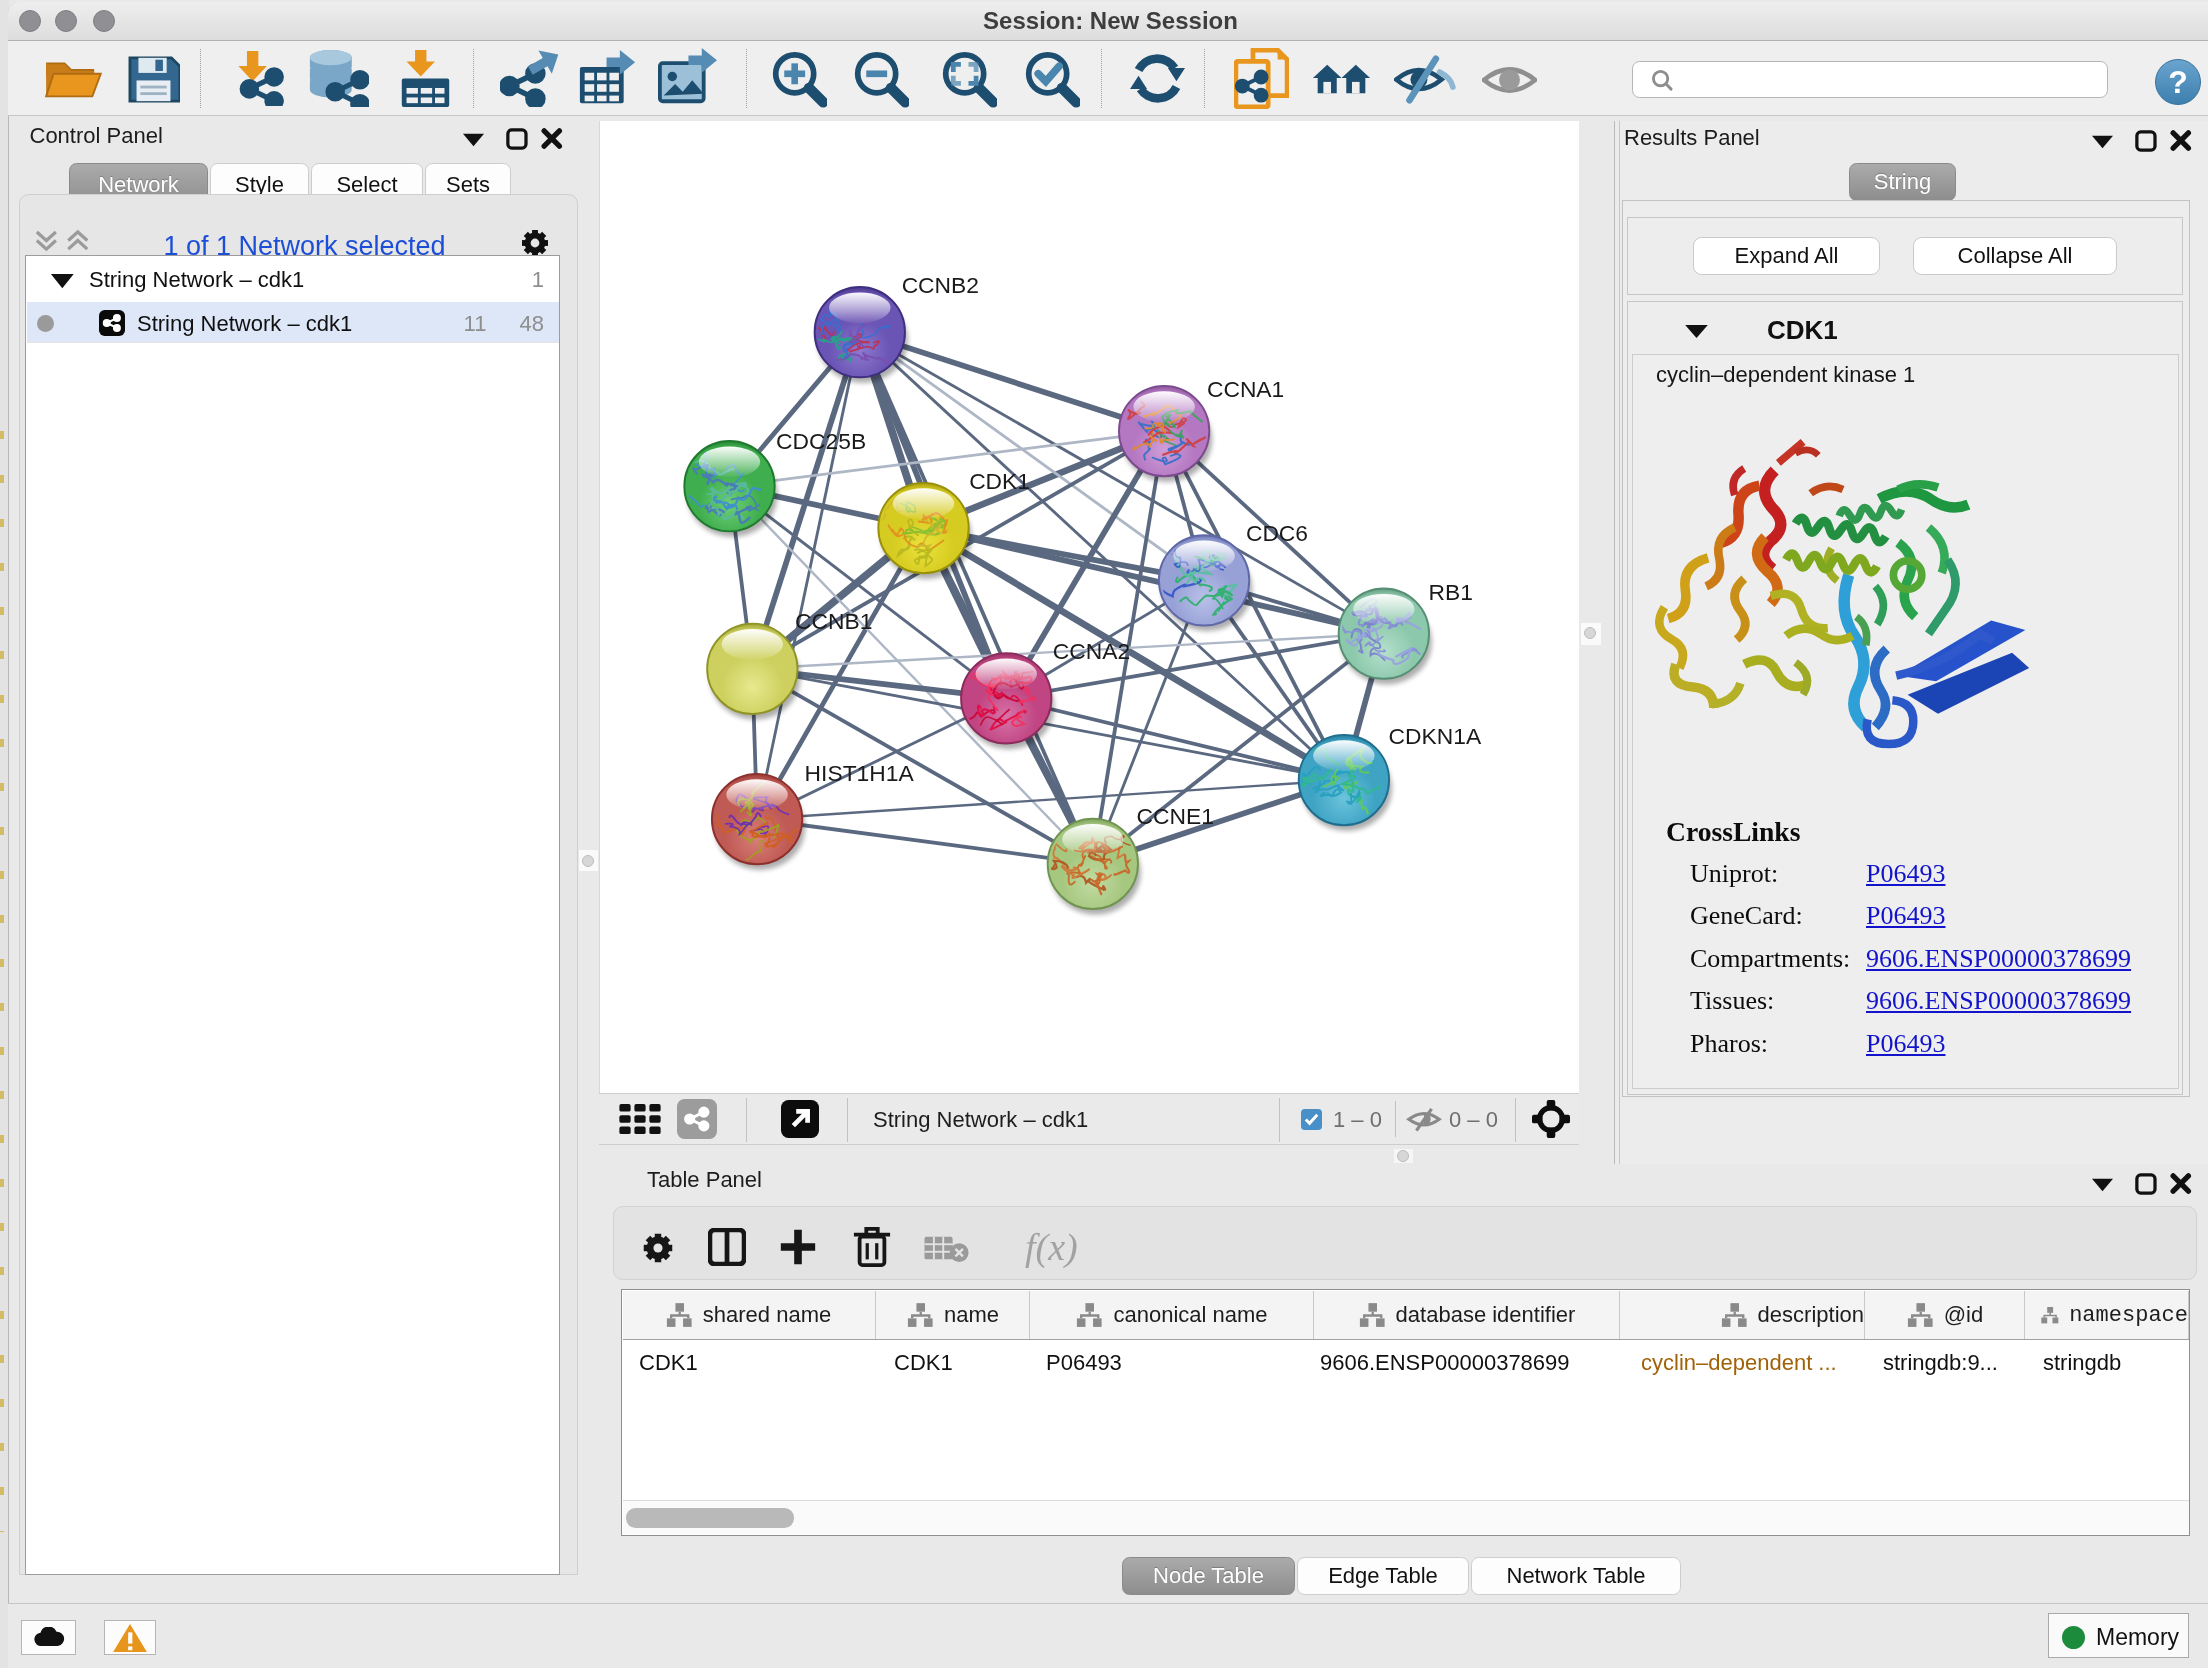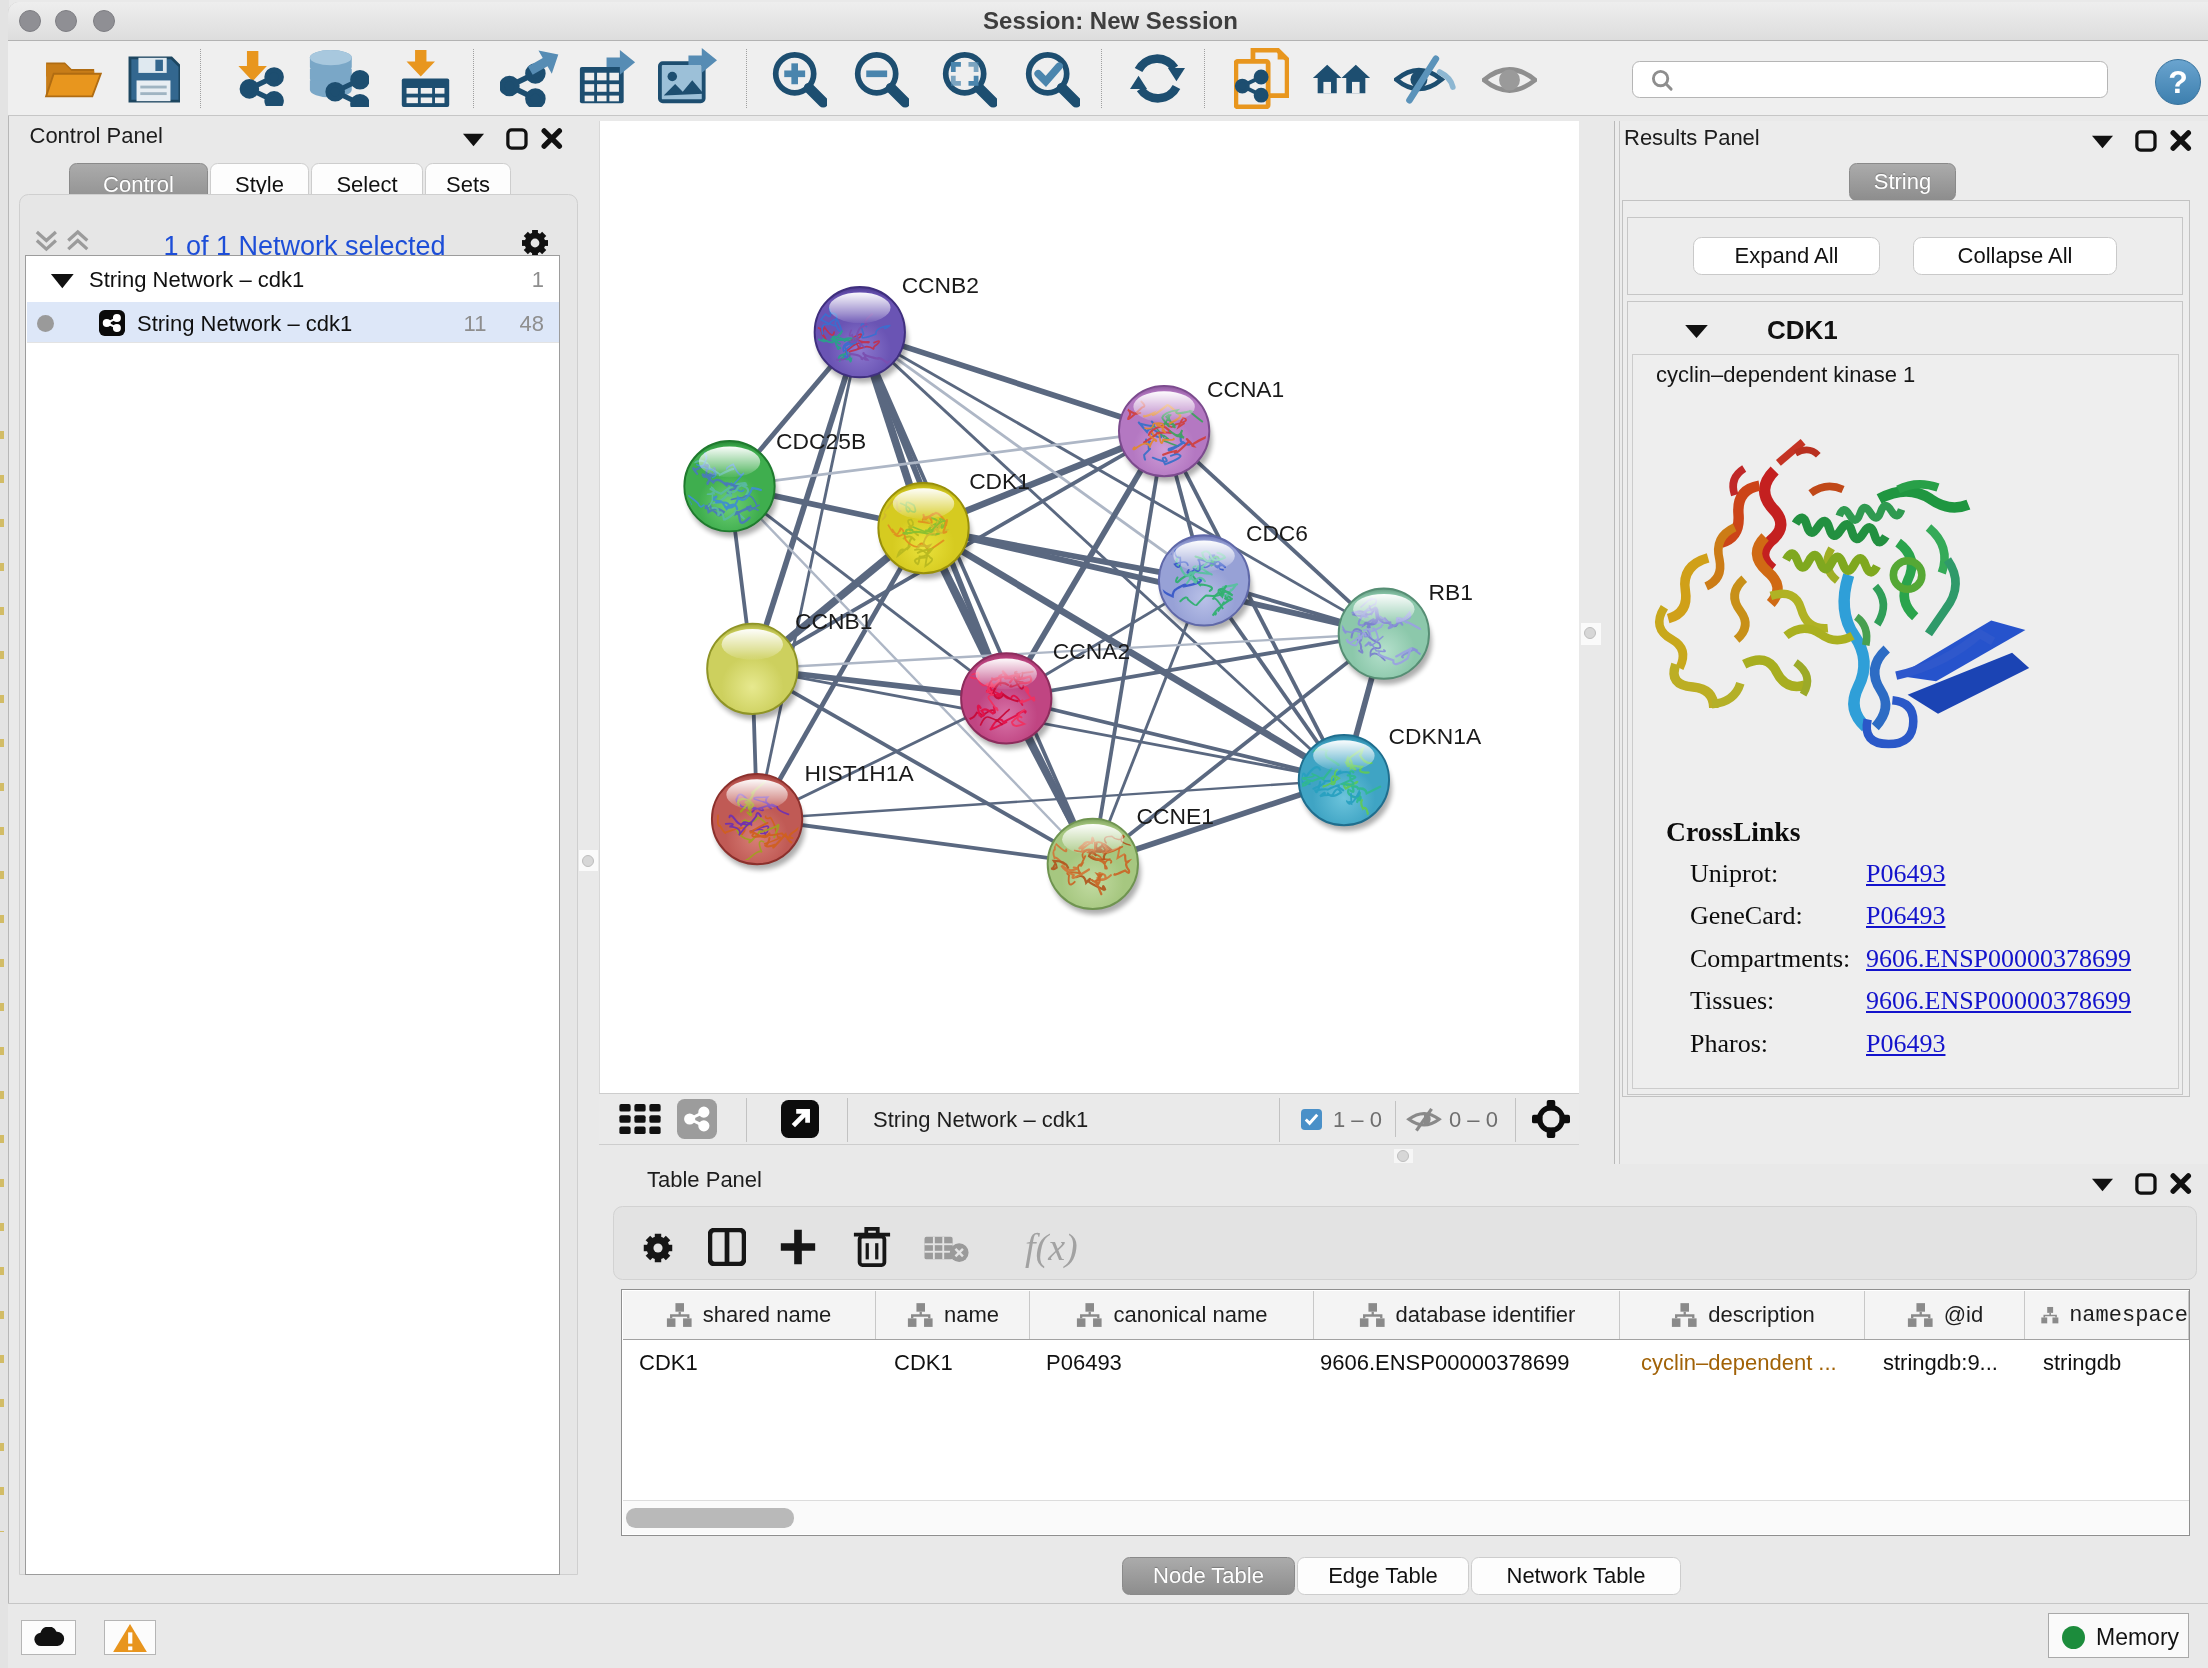--- a/index.html
+++ b/index.html
@@ -187,21 +187,21 @@
     <circle cx="10" cy="10" r="7.5" fill="none" stroke="#8e8e8e" stroke-width="3"></circle>
     <line x1="15.5" y1="15.5" x2="21" y2="21" stroke="#8e8e8e" stroke-width="3" stroke-linecap="round"></line>
   </svg>
 <div class="abs" style="left:2155px;top:59px;width:46px;height:46px;border-radius:50%;background:linear-gradient(#6aa4cf,#3d7fae);border:1px solid #36719c;color:#fff;font-size:32px;font-weight:bold;text-align:center;line-height:44px;">?</div>
 <div class="paneltitle" style="left:29.5px;top:123px;">Control Panel</div>
 <svg class="icon" style="left:463px;top:128px;" width="105" height="23" viewBox="0 0 110 24">
     <path d="M0 6 h22 l-11 13 z" fill="#111"></path>
     <rect x="47" y="2" width="19" height="19" rx="4" fill="none" stroke="#111" stroke-width="3.4"></rect>
     <path d="M85 3 L101 19 M101 3 L85 19" stroke="#111" stroke-width="5.5" stroke-linecap="round"></path>
   </svg>
-<div class="tab tabsel" style="left:69px;top:163px;width:139px;height:44px;">Control</div>
+<div class="tab tabsel" style="left:69px;top:163px;width:139px;height:44px;">Network</div>
 <div class="tab" style="left:210px;top:163px;width:99px;height:44px;">Style</div>
 <div class="tab" style="left:311px;top:163px;width:112px;height:44px;">Select</div>
 <div class="tab" style="left:425px;top:163px;width:86px;height:44px;">Sets</div>
 <div class="abs" style="left:19px;top:194px;width:559px;height:1381px;background:#e6e6e6;border:1px solid #cfcfcf;border-radius:9.5px 9.5px 0 0;"></div>
 <svg class="icon" style="left:34px;top:228px;" width="59" height="27" viewBox="0 0 62 28">
     <g stroke="#9b9b9b" stroke-width="3.4" fill="none">
       <path d="M3 4 l10 9 10-9"></path>
       <path d="M3 13 l10 9 10-9"></path>
       <path d="M36 13 l10-9 10 9"></path>
       <path d="M36 22 l10-9 10 9"></path>
@@ -832,21 +832,21 @@
 <div class="abs" style="left:1314px;top:1291px;width:306px;height:48px;border-right:1px solid #c8c8c8;display:flex;align-items:center;justify-content:center;font-size:22px;color:#1d1d1d;overflow:hidden;white-space:nowrap;"><svg width="28.5" height="27" viewBox="0 0 30 28" style="vertical-align:-5.7px;margin-right:9.5px;">
       <g fill="#8a8a8a">
         <rect x="11" y="1" width="9" height="9"></rect>
         <rect x="2" y="17" width="9" height="9"></rect>
         <rect x="19" y="17" width="9" height="9"></rect>
       </g>
       <g stroke="#8a8a8a" stroke-width="2.4" fill="none">
         <path d="M15.5 10 v4 M6.5 17 v-3 h18 v3"></path>
       </g>
     </svg>database identifier</div>
-<div class="abs" style="left:1621px;top:1291px;width:244px;height:48px;border-right:1px solid #c8c8c8;display:flex;align-items:center;justify-content:center;font-size:22px;color:#1d1d1d;overflow:hidden;white-space:nowrap;"><svg width="28.5" height="27" viewBox="0 0 30 28" style="vertical-align:-5.7px;margin-right:9.5px;">
+<div class="abs" style="left:1621px;top:1291px;width:244px;height:48px;border-right:1px solid #c8c8c8;display:flex;align-items:center;justify-content:flex-end;font-size:22px;color:#1d1d1d;overflow:hidden;white-space:nowrap;"><svg width="28.5" height="27" viewBox="0 0 30 28" style="vertical-align:-5.7px;margin-right:9.5px;">
       <g fill="#8a8a8a">
         <rect x="11" y="1" width="9" height="9"></rect>
         <rect x="2" y="17" width="9" height="9"></rect>
         <rect x="19" y="17" width="9" height="9"></rect>
       </g>
       <g stroke="#8a8a8a" stroke-width="2.4" fill="none">
         <path d="M15.5 10 v4 M6.5 17 v-3 h18 v3"></path>
       </g>
     </svg>description</div>
 <div class="abs" style="left:1865px;top:1291px;width:160px;height:48px;border-right:1px solid #c8c8c8;display:flex;align-items:center;justify-content:center;font-size:22px;color:#1d1d1d;overflow:hidden;white-space:nowrap;"><svg width="28.5" height="27" viewBox="0 0 30 28" style="vertical-align:-5.7px;margin-right:9.5px;">

